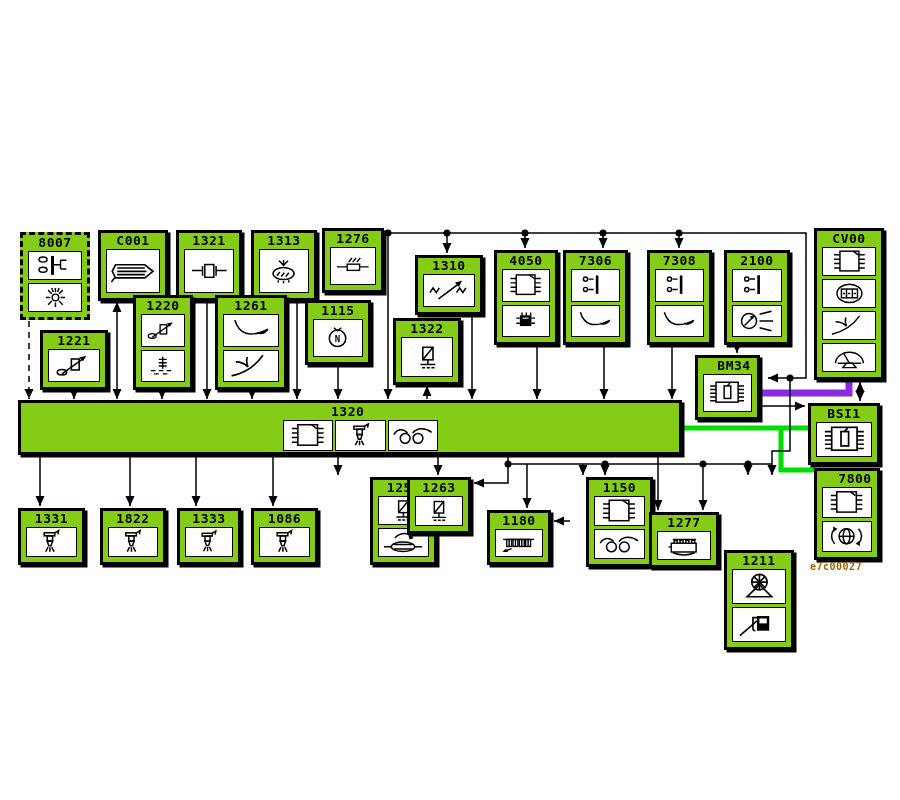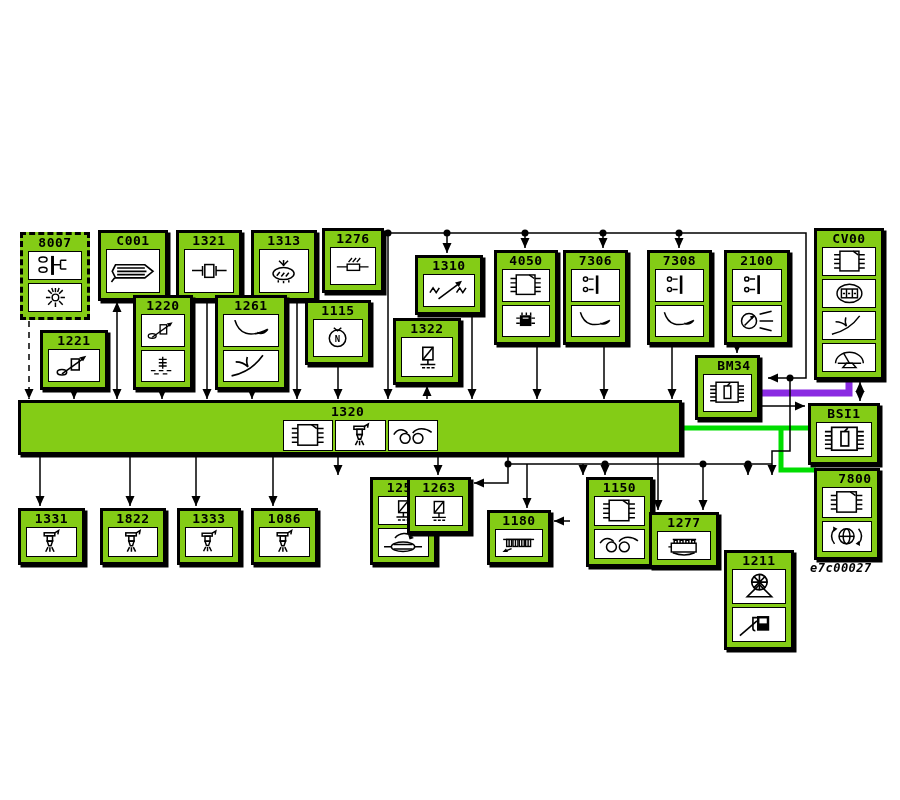--- a/index.html
+++ b/index.html
@@ -12,22 +12,22 @@
   .comp .lbl{text-align:center;font-size:13px;font-weight:bold;color:#000;
              letter-spacing:0.5px;line-height:15px;padding-top:0px;}
   .cells{position:absolute;left:5px;right:5px;top:16px;bottom:5px;
          display:flex;flex-direction:column;gap:3px;}
   .cell{border:1.5px solid #000;flex:1;display:flex;align-items:center;
         justify-content:center;overflow:hidden;background:#fff;}
   .cell svg{width:94%;height:92%;}
   .comp.wide .lbl{position:absolute;left:310px;top:1px;width:76px;text-align:left;}
   .comp.wide .cells{position:absolute;left:262px;top:17px;width:155px;height:31px;
                     bottom:auto;right:auto;flex-direction:row;gap:2px;}
-  .code-text{position:absolute;font-size:12px;font-style:italic;font-weight:bold;
-             color:#000000;letter-spacing:0.5px;}
+  .code-text{position:absolute;font-size:10px;font-weight:bold;
+             color:#a16207;letter-spacing:0.5px;}
 </style>
 </head>
 <body>
 
 <div class="canvas">
   <svg class="wires" id="wire-layer" width="900" height="800">
       <polyline points="682,428 808,428" fill="none" stroke="#00dd00" stroke-width="5"></polyline>
       <polyline points="781,428 781,470 816,470" fill="none" stroke="#00dd00" stroke-width="5"></polyline>
       <polyline points="761,393 849,393 849,381" fill="none" stroke="#8a2be2" stroke-width="7"></polyline>
       <polyline points="29,321 29,399" fill="none" stroke="#000000" stroke-width="1.5" stroke-dasharray="6,5"></polyline>

